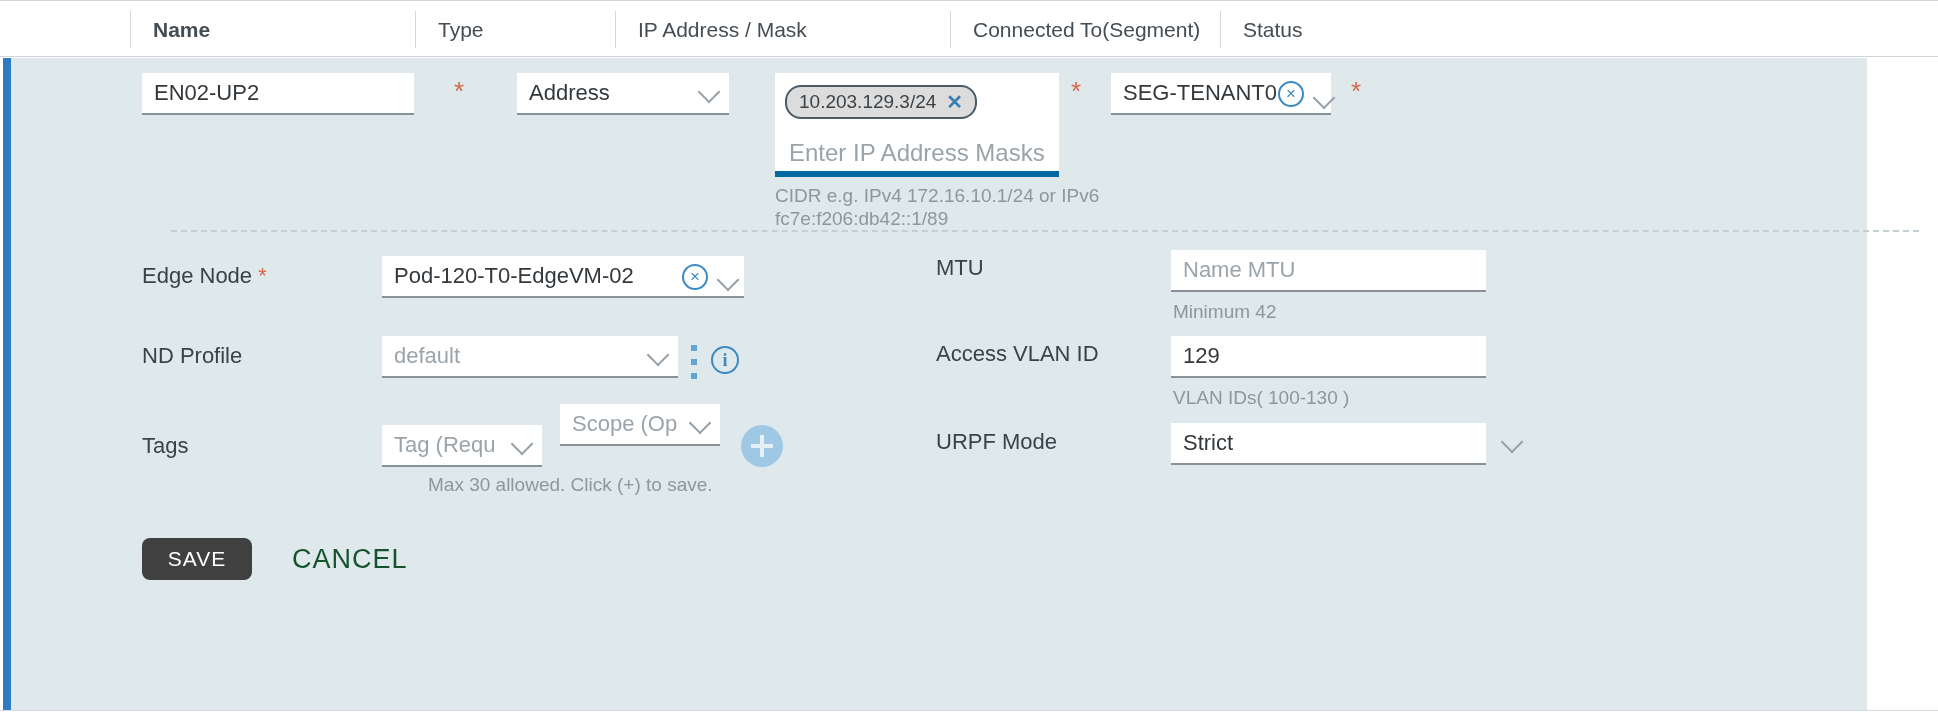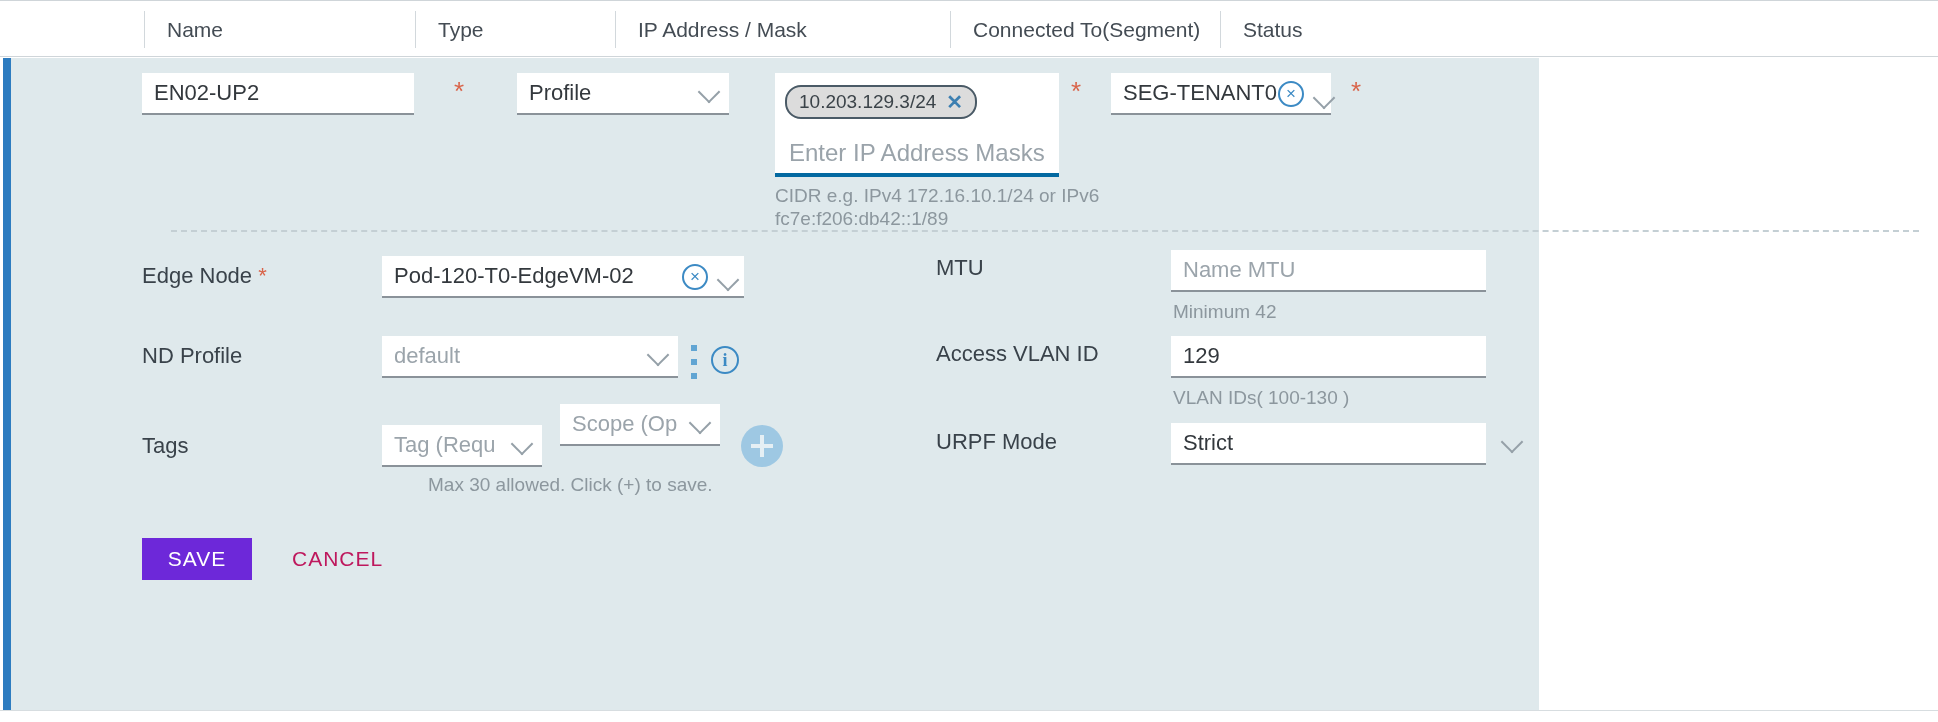--- a/index.html
+++ b/index.html
@@ -34,21 +34,21 @@
     box-sizing: border-box;
     border-left: 1px solid #d2d8dc;
     white-space: nowrap;
   }
   .hcell.first { border-left: 1px solid #d2d8dc; }
 
   
   .form-panel {
     position: absolute;
     left: 3px; top: 58px;
-    width: 1536px; height: 652px;
+    width: 1864px; height: 652px;
     background: #dfe9ec;
     border-left: 8px solid #2d7cc0;
     box-sizing: border-box;
   }
   .panel-bottom-rule {
     position: absolute;
     left: 0; top: 710px;
     width: 1938px; height: 1px;
     background: #d7dde0;
   }
@@ -99,21 +99,21 @@
     font-size: 19px;
     color: #8c979e;
     line-height: 1.22;
     white-space: pre-line;
   }
 
   
   .ipbox {
     position: absolute;
     background: #ffffff;
-    border-bottom: 4px solid #0369a1;
+    border-bottom: 6px solid #0369a1;
     box-sizing: border-box;
     padding: 12px 1px 0 10px;
   }
   .chip {
     display: inline-flex;
     align-items: center;
     height: 30px;
     border: 2px solid #4a5a66;
     border-radius: 16px;
     background: #dcdcdc;
@@ -191,60 +191,60 @@
   .pluscircle:after  { left: 19px; top: 10px; width: 4px; height: 22px; }
 
   .dashed-sep {
     position: absolute;
     border-top: 2px dashed #c4cfd4;
   }
 
   
   .btn-save {
     position: absolute;
-    background: #6d28d9;
+    background: #404040;
     color: #ffffff;
     font-size: 21px;
     letter-spacing: 1px;
-    border-radius: 0;
+    border-radius: 8px;
     border: none;
     display: flex; align-items: center; justify-content: center;
     cursor: pointer;
   }
   .btn-cancel {
     position: absolute;
     background: transparent;
-    color: #be185d;
-    font-size: 21px;
+    color: #14532d;
+    font-size: 27px;
     letter-spacing: 1px;
     border: none;
     display: flex; align-items: center;
     cursor: pointer;
   }
 </style>
 </head>
 <body>
 
 <div class="table-header">
-  <div class="hcell first" style="left:144px;width:285px;">Name</div>
+  <div class="hcell first" style="left:130px;width:285px;font-weight:bold;">Name</div>
   <div class="hcell" style="left:415px;width:200px;text-align:center;">Type</div>
   <div class="hcell" style="left:615px;width:335px;">IP Address / Mask</div>
   <div class="hcell" style="left:950px;width:270px;">Connected To(Segment)</div>
   <div class="hcell" style="left:1220px;width:300px;">Status</div>
 </div>
 
 <div class="form-panel">
 
   <div class="field" style="left:131px;top:15px;width:272px;">
     <span class="val">EN02-UP2</span>
   </div>
   <div class="req-star" style="left:443px;top:20px;">*</div>
 
   <div class="field" style="left:506px;top:15px;width:212px;">
-    <span class="val">Profile</span>
+    <span class="val">Address</span>
     <span class="chev"></span>
   </div>
 
   <div class="ipbox" style="left:764px;top:15px;width:284px;height:104px;">
     <span class="chip">
       <span>10.203.129.3/24</span>
       <span class="x">✕</span>
     </span>
     <span class="ph2">Enter IP Address Masks</span>
   </div>

